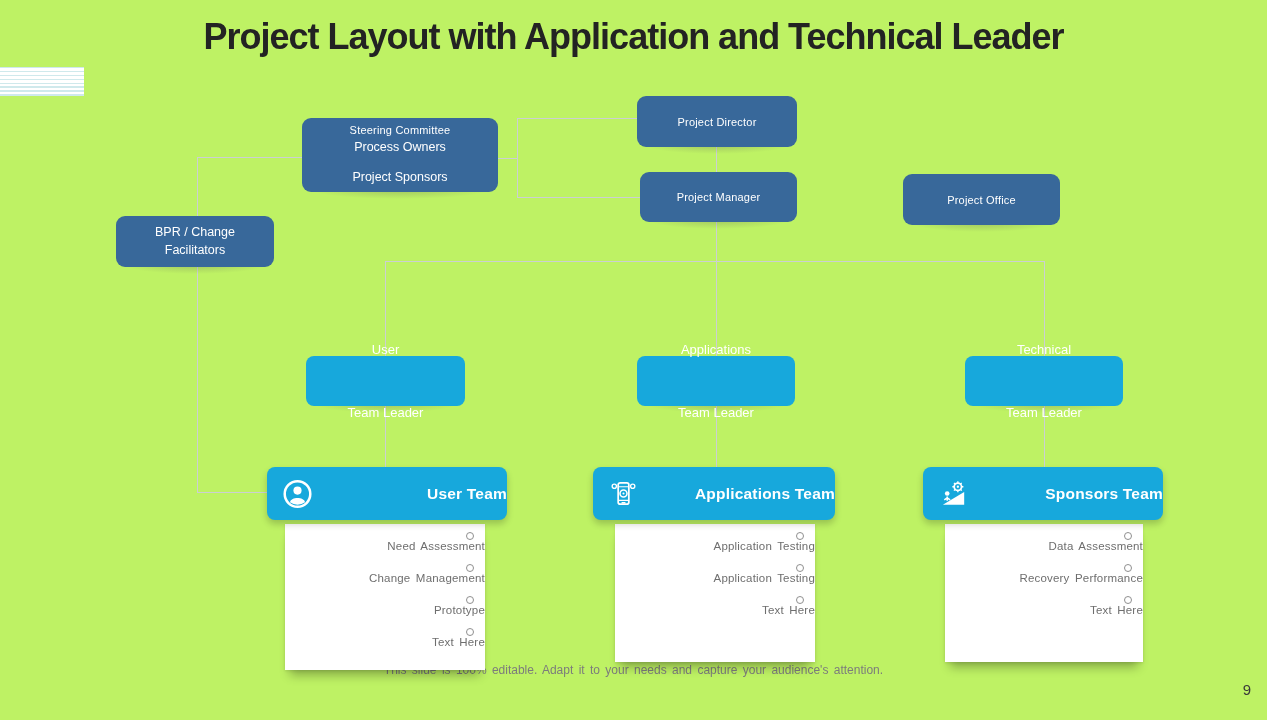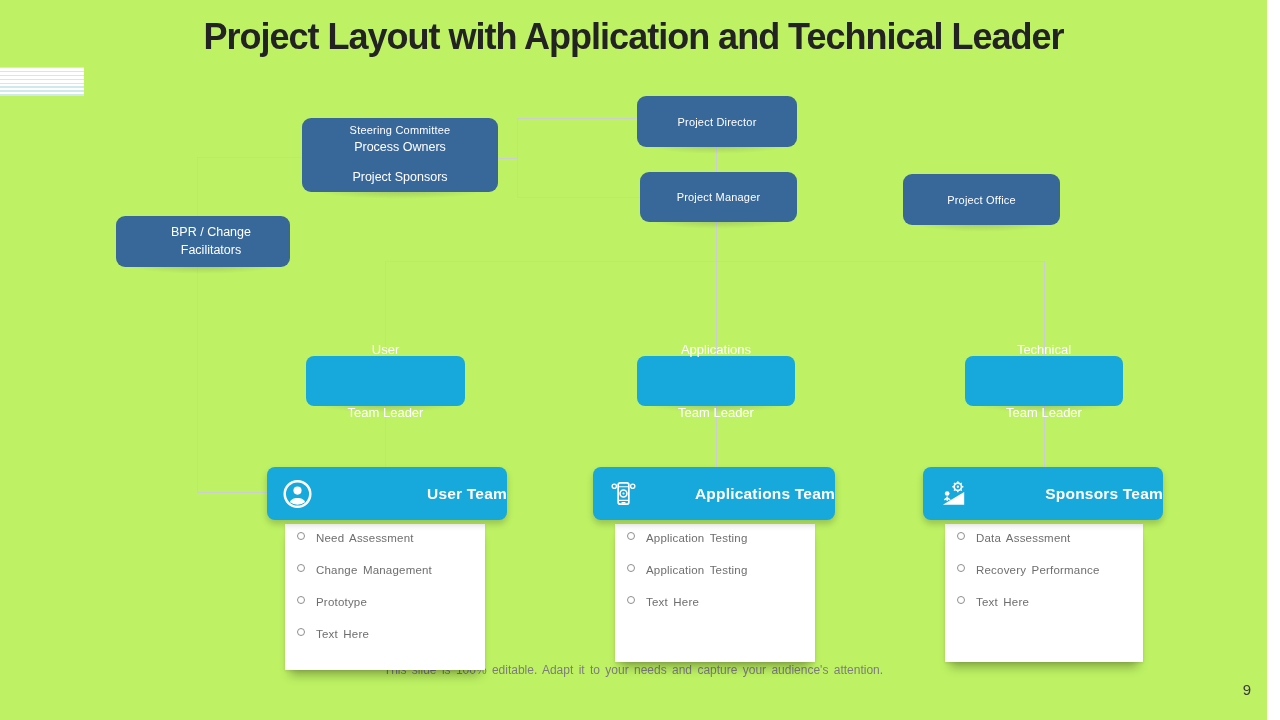--- a/index.html
+++ b/index.html
@@ -36,40 +36,40 @@
     align-items:center;justify-content:center;text-align:center;color:#fff;
   }
   .navy{background:var(--navy-box,#38689a);border-radius:9px;}
   .cyan{background:var(--cyan-box,#17a8dc);border-radius:8px;gap:44px;}
   .wave::after{
     content:"";position:absolute;left:3px;right:3px;top:100%;height:11px;z-index:-1;
     background:radial-gradient(ellipse 70% 130% at 50% -25%,
       rgba(90,90,90,.30), rgba(90,90,90,0) 68%);
   }
   .bold-label{font-size:11px;font-weight:400;letter-spacing:.2px;text-align:right;}
-  .reg-label{font-size:12.5px;font-weight:400;line-height:1.42;padding-left:16px;}
+  .reg-label{font-size:12.5px;font-weight:400;line-height:1.42;}
   .steering-sub{font-size:12.5px;font-weight:400;line-height:1.4;margin-top:3px;}
   .leader{font-size:13px;line-height:1.5;font-weight:400;}
   
   .team{
     top:467px;height:53px;flex-direction:row;justify-content:center;
     font-weight:700;font-size:15.5px;letter-spacing:.2px;
     box-shadow:0 4px 7px rgba(0,0,0,.20);
   }
   .team .ticon{position:absolute;left:15px;top:50%;transform:translateY(-50%);width:31px;height:31px;}
   .team .tlabel{width:100%;text-align:right;padding-left:18px;}
   
   .card{
     position:absolute;top:524px;width:200px;background:#fff;z-index:1;
     box-shadow:0 1px 3px rgba(0,0,0,.10), 0 10px 10px -5px rgba(0,0,0,.30);
     padding:8px 0 10px;
   }
   .card .item{
-    display:flex;align-items:flex-start;height:32px;padding-left:12px;
-    color:var(--body-text,#6e6e6e);font-size:11.5px;word-spacing:2px;letter-spacing:.2px;
+    display:flex;align-items:flex-end;height:32px;padding-left:12px;
+    color:var(--body-text,#6e6e6e);font-size:11.5px;word-spacing:2px;letter-spacing:.2px;flex-direction:column;
   }
   .card .dot{
     width:6px;height:6px;border:1.2px solid #8f8f8f;border-radius:50%;
     margin-right:11px;flex:none;background:#fff;
   }
   svg{display:block;}
 </style>
 </head>
 <body>
 

